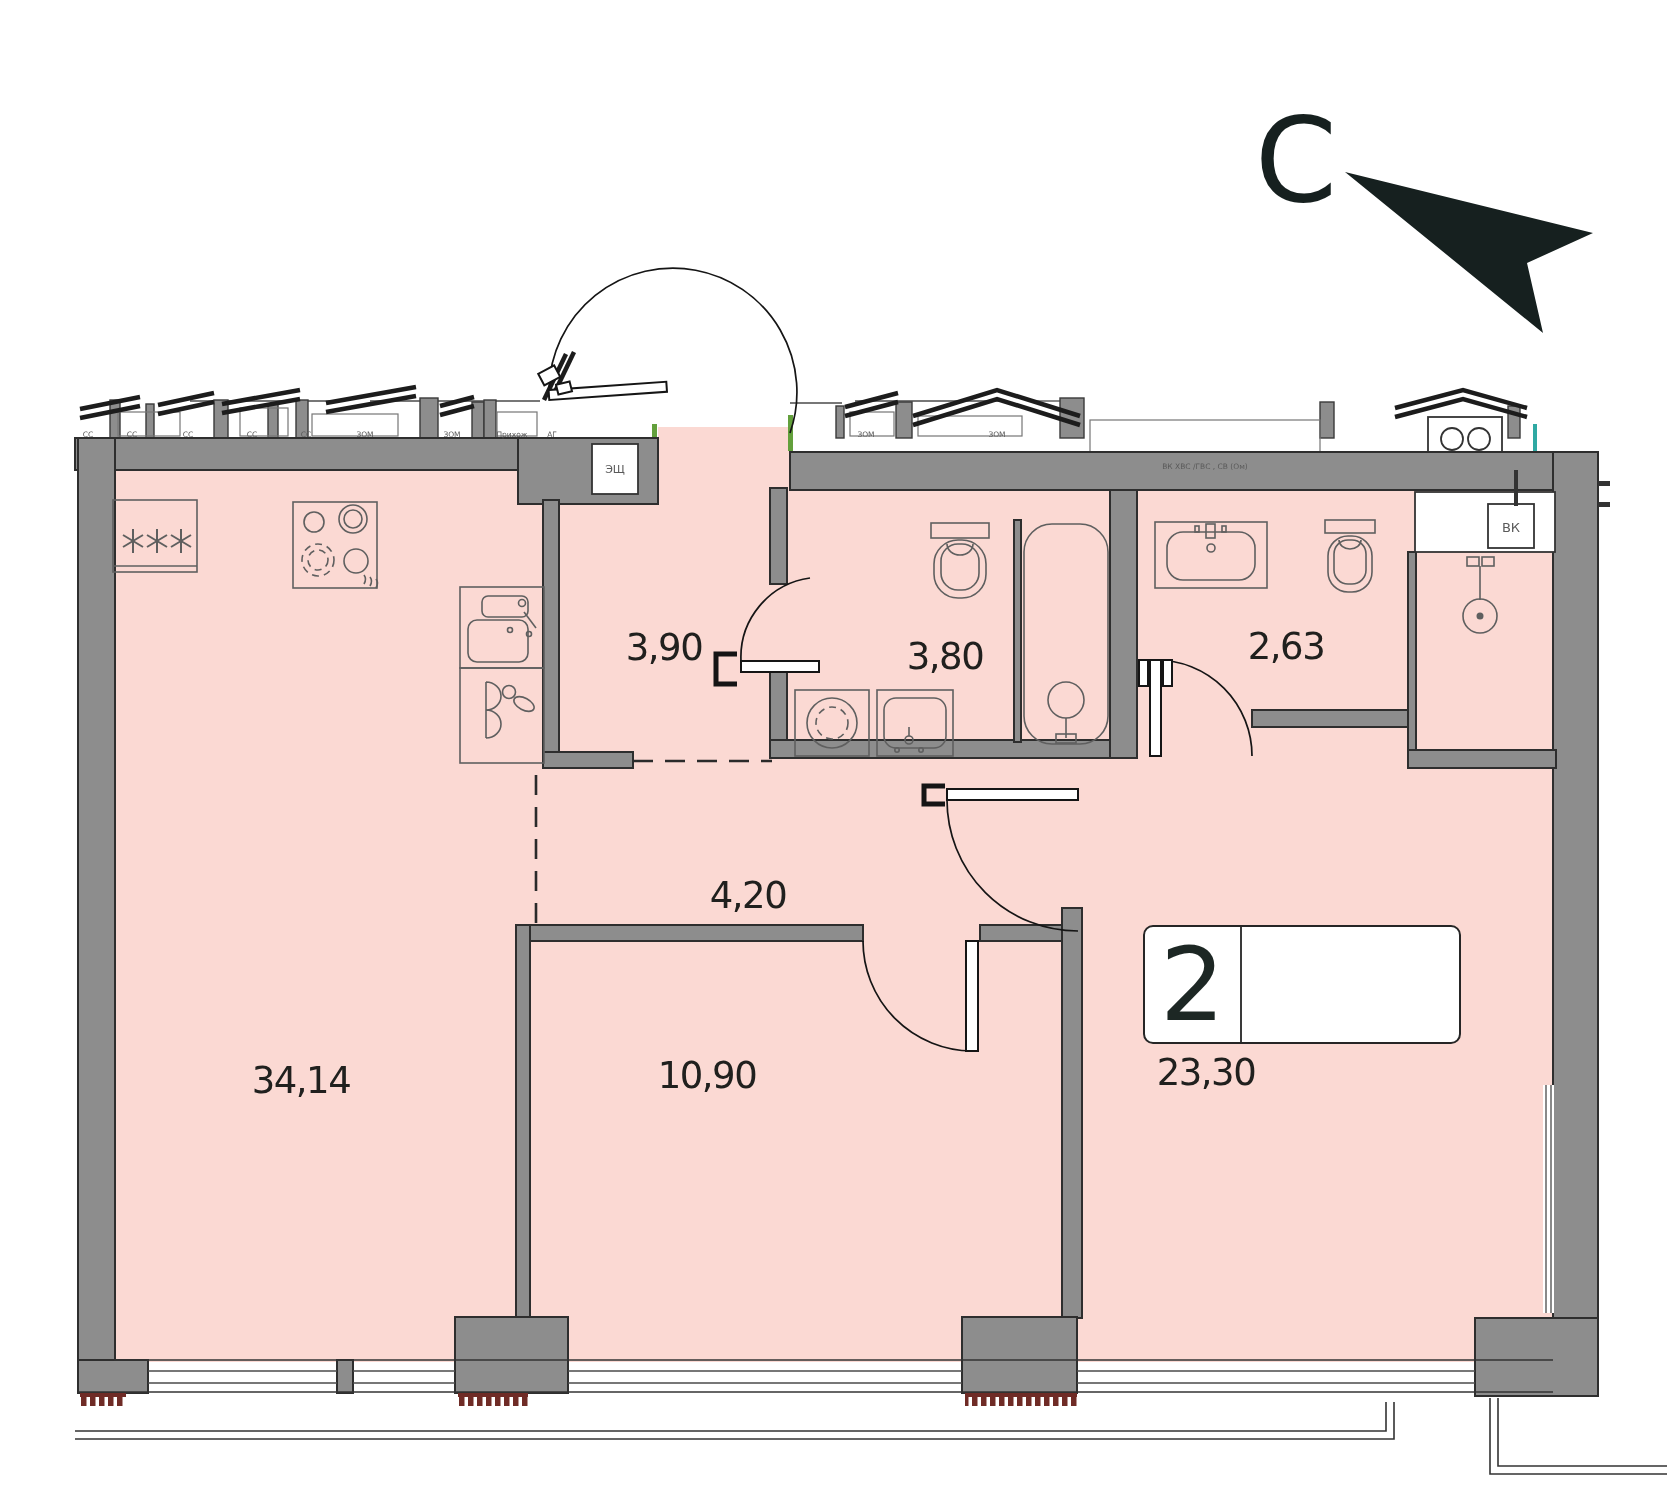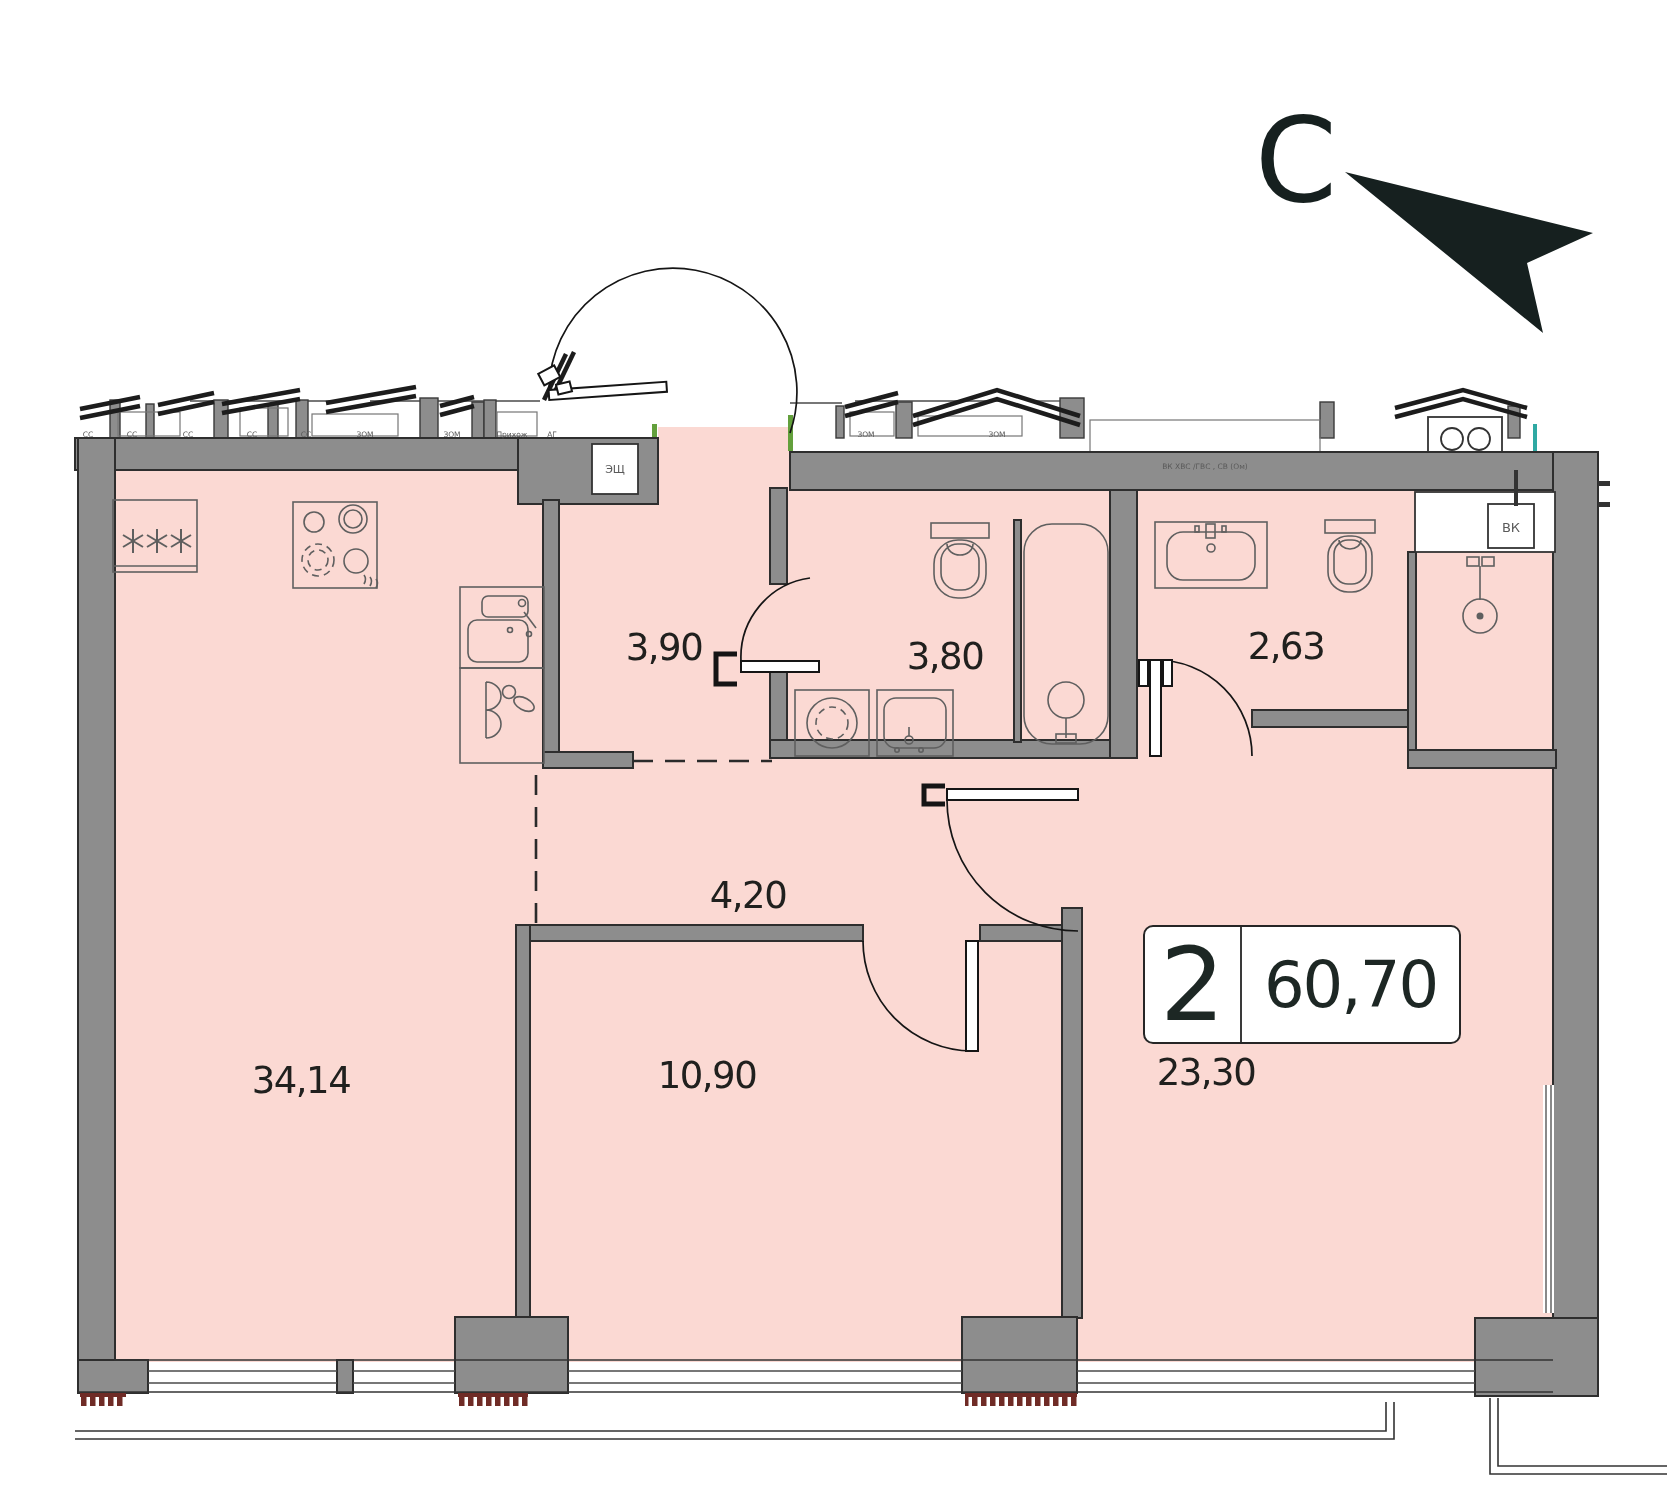--- a/index.html
+++ b/index.html
@@ -317,21 +317,20 @@
 <span class="lbl" style="left:945px;top:656px">3,80</span>
 <span class="lbl" style="left:1286px;top:646px">2,63</span>
 <span class="lbl" style="left:748px;top:895px">4,20</span>
 <span class="lbl" style="left:707px;top:1075px">10,90</span>
 <span class="lbl" style="left:1206px;top:1072px">23,30</span>
 
 <span class="north-c" style="left:1296px;top:160px">С</span>
 
 <div id="badge">
   <div class="cell-rooms">2</div>
-  <div class="cell-area">60,70</div>
 </div>
 
 <span class="tiny" style="left:88px;top:434px">СС</span>
 <span class="tiny" style="left:132px;top:434px">СС</span>
 <span class="tiny" style="left:188px;top:434px">СС</span>
 <span class="tiny" style="left:252px;top:434px">СС</span>
 <span class="tiny" style="left:306px;top:434px">СС</span>
 <span class="tiny" style="left:365px;top:434px">ЗОМ</span>
 <span class="tiny" style="left:452px;top:434px">ЗОМ</span>
 <span class="tiny" style="left:512px;top:434px">Прихож</span>

